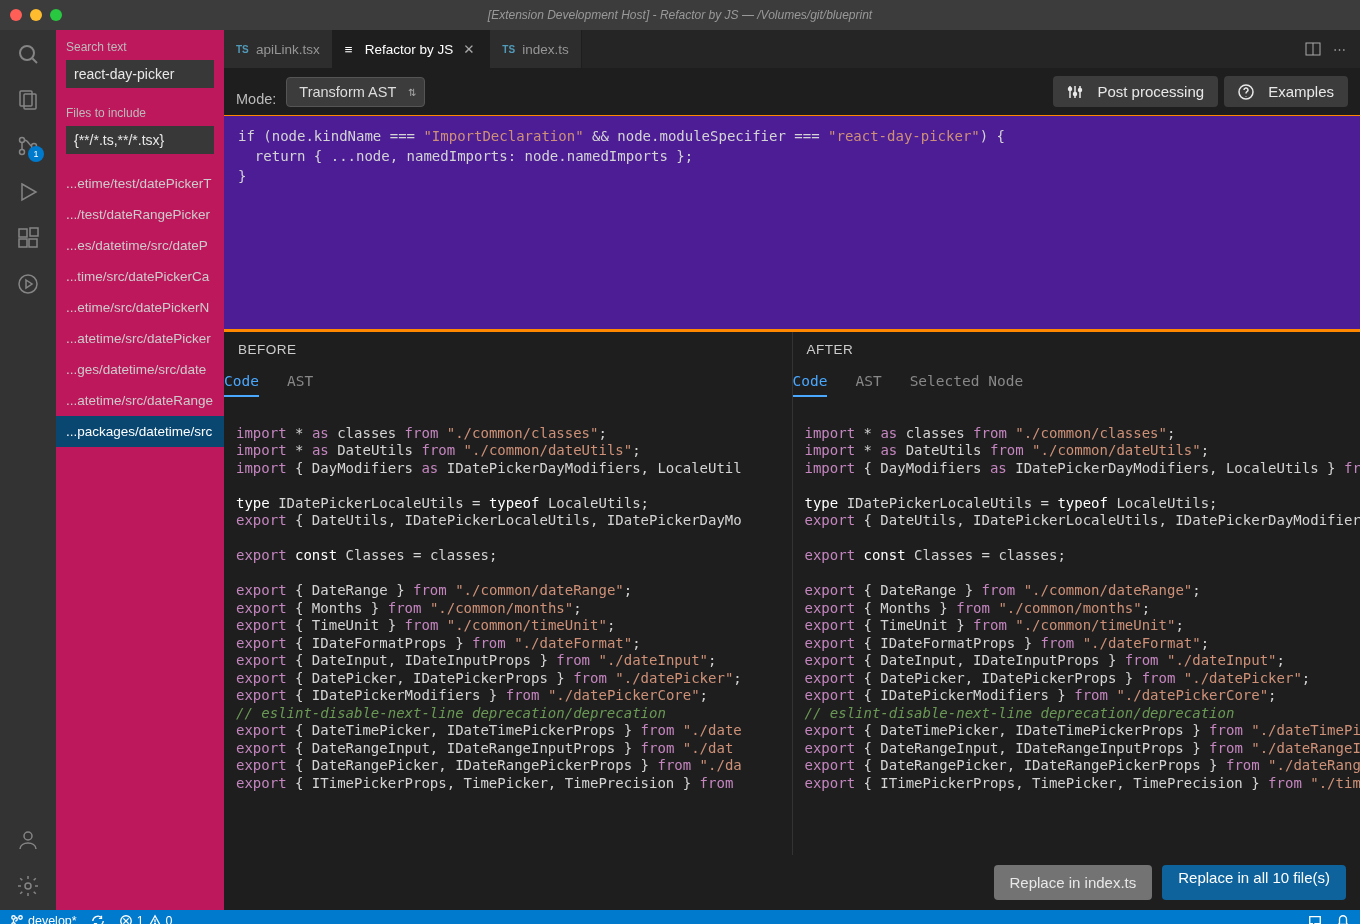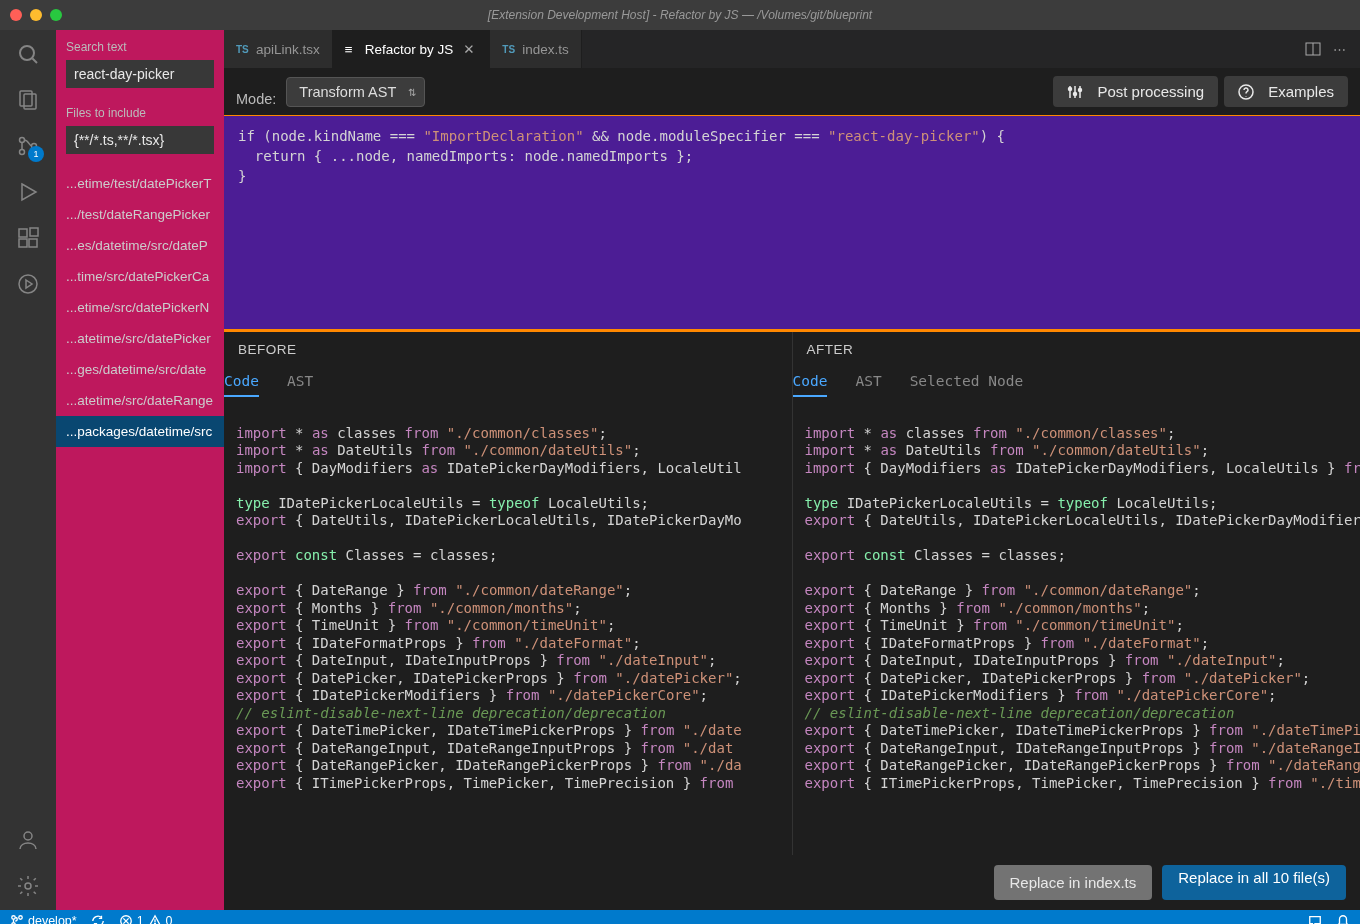--- a/index.html
+++ b/index.html
@@ -180,21 +180,21 @@
   font-family: Menlo, Monaco, monospace;
   font-size: 14px;
   line-height: 17.5px;
   white-space: pre;
   overflow: hidden;
   color: #d4d4d4;
 }
 
 
 .kw { color: #c586c0; }
-.kw2 { color: #86efac; }
+.kw2 { color: #ffffff; }
 .str { color: #ce9178; }
 .com { color: #6a9955; font-style: italic; }
 
 
 .footer-btns {
   display: flex;
   justify-content: flex-end;
   gap: 10px;
   padding: 10px 14px;
   background: #1e1e1e;

